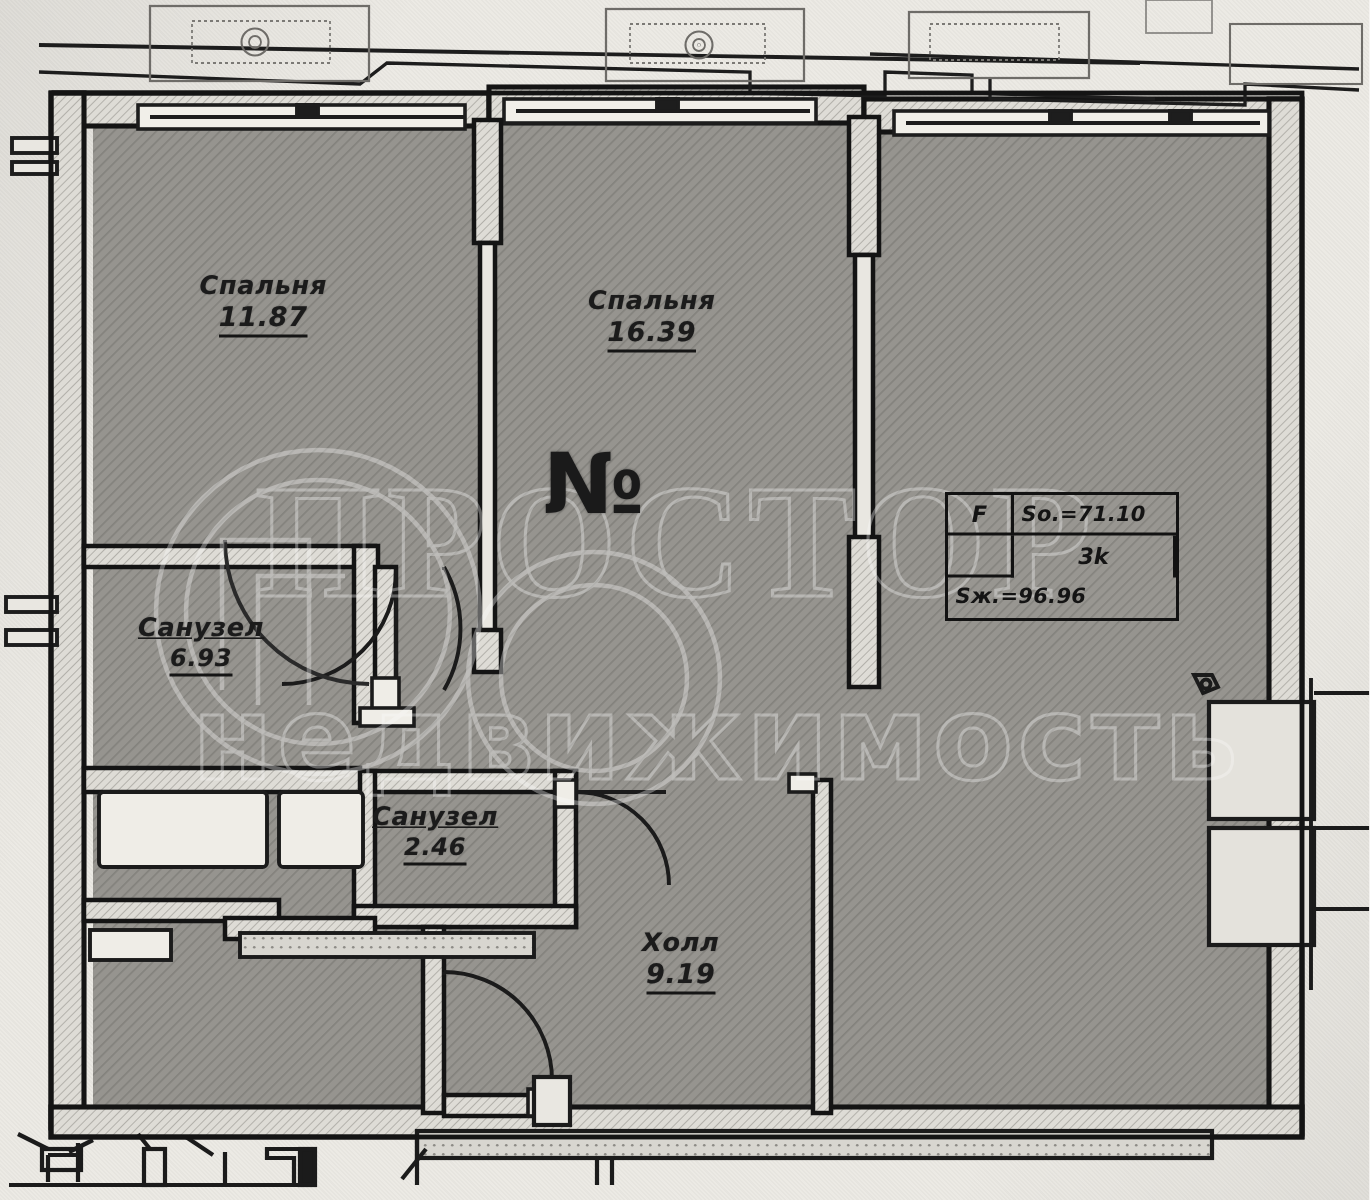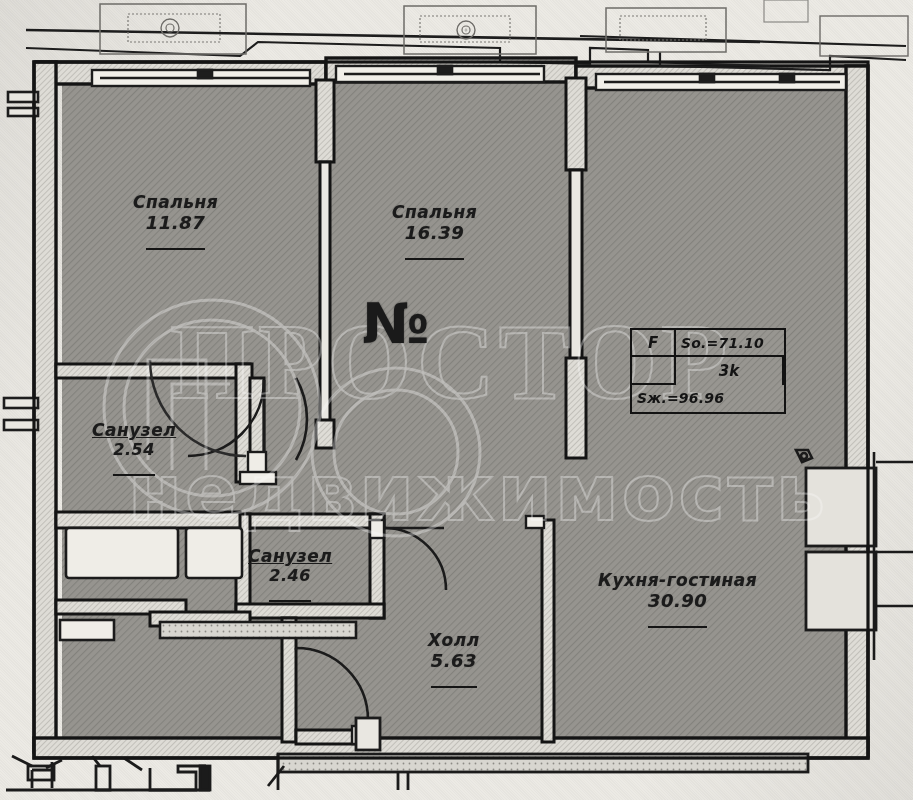--- a/index.html
+++ b/index.html
@@ -30,24 +30,23 @@
     color:#1b1b1b;
     font-family:"DejaVu Sans",sans-serif;
     font-weight:700;
     font-style:italic;
     text-align:center;
     letter-spacing:0.5px;
     line-height:1.12;
     text-shadow:0 0 1px rgba(0,0,0,0.35);
     white-space:nowrap;
     user-select:none;
-    margin-top:11px;
   }
   .lbl .nm{display:block;font-size:17px;}
-  .lbl .ar{display:block;font-size:18px;border-bottom:2.4px solid #151515;padding-bottom:15px;margin:1px auto 0;width:max-content;}
+  .lbl .ar{display:block;font-size:18px;border-bottom:2.4px solid #151515;padding-bottom:1px;margin:1px auto 0;width:max-content;}
   .lbl.small .nm{font-size:17px;text-decoration:underline;}
   .lbl.small .ar{font-size:16px;}
 
   
   #nomark{
     position:absolute;left:362px;top:296px;
     font-size:56px;font-weight:800;color:#1a1a1a;
     font-family:"DejaVu Sans",sans-serif;
     line-height:1;user-select:none;
     text-shadow:0 0 2px rgba(0,0,0,.4);
@@ -315,36 +314,32 @@
     <span class="ar">11.87</span>
   </div>
 
   <div class="lbl" style="left:392px;top:192px;">
     <span class="nm">Спальня</span>
     <span class="ar">16.39</span>
   </div>
 
   <div class="lbl small" style="left:92px;top:410px;">
     <span class="nm">Санузел</span>
-    <span class="ar">2.54</span>
+    <span class="ar">6.93</span>
   </div>
 
   <div class="lbl small" style="left:248px;top:536px;">
     <span class="nm">Санузел</span>
     <span class="ar">2.46</span>
   </div>
 
-  <div class="lbl" style="left:598px;top:560px;">
-    <span class="nm">Кухня-гостиная</span>
-    <span class="ar">30.90</span>
-  </div>
 
   <div class="lbl" style="left:428px;top:620px;">
     <span class="nm">Холл</span>
-    <span class="ar">5.63</span>
+    <span class="ar">9.19</span>
   </div>
 
   <div id="nomark">№</div>
 
   <div id="spec">
     <div class="cl">F</div>
     <div class="cr">Sо.=71.10</div>
     <div class="blank"></div>
     <div class="cl last">3k</div>
     <div class="cr last">Sж.=96.96</div>

